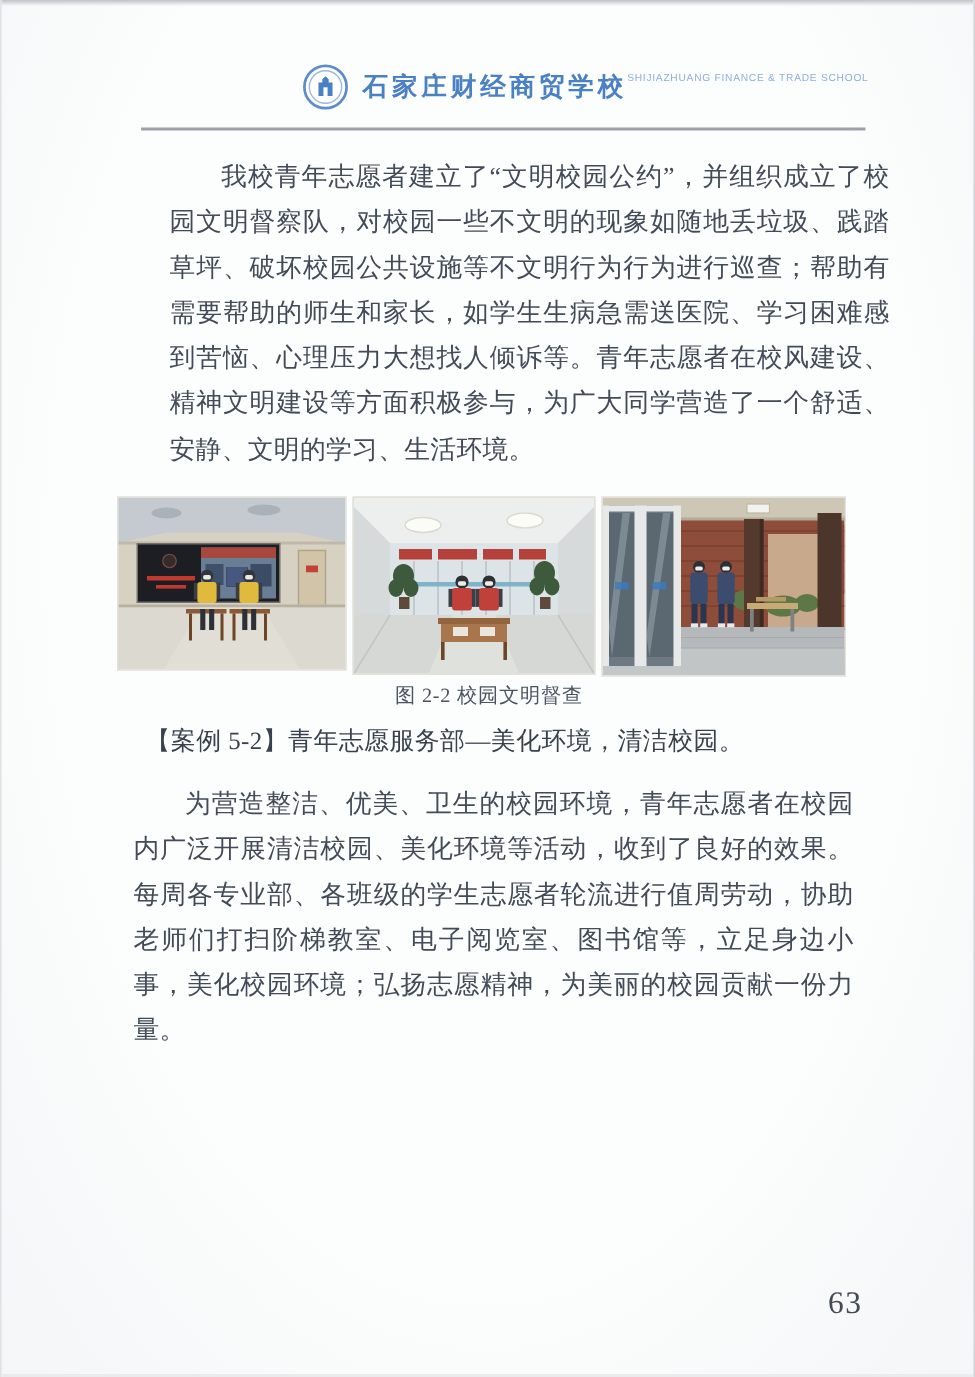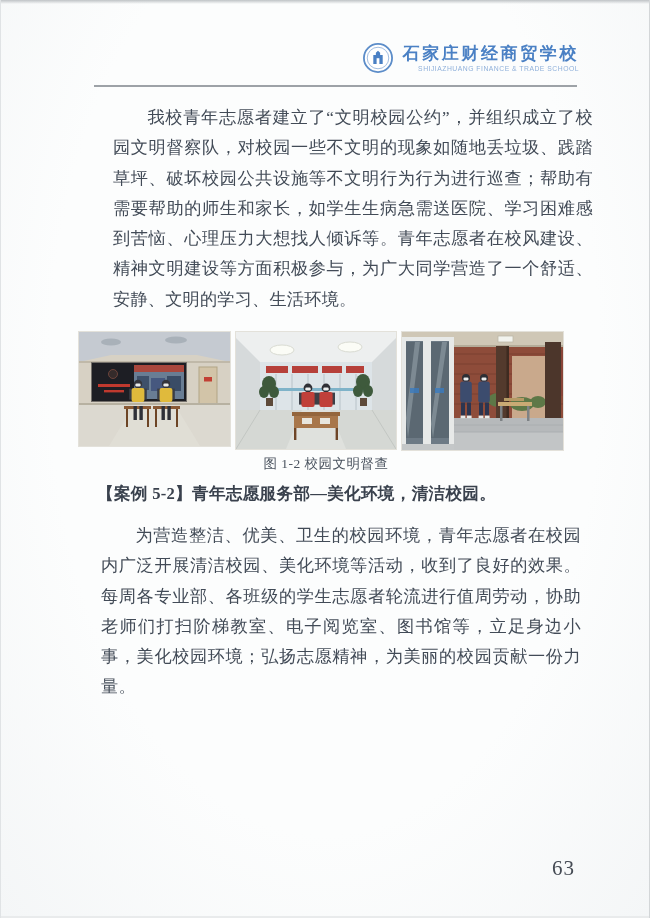--- a/index.html
+++ b/index.html
@@ -21,21 +21,21 @@
   .scan-edge-bottom{
     position:absolute;bottom:0;left:0;width:100%;height:2px;
     background:#e9ebec;
   }
   
   .header{
     position:absolute;top:42px;right:70px;
     display:flex;align-items:center;gap:9px;
   }
   .logo{display:block;width:32px;height:32px;}
-  .school-names{display:flex;flex-direction:column;align-items:flex-end;}
+  .school-names{display:flex;flex-direction:row;}
   .school-zh{
     font-family:"Liberation Sans","DejaVu Sans",sans-serif;
     font-size:17px;font-weight:bold;color:#4a80c4;
     letter-spacing:2.6px;white-space:nowrap;line-height:20px;
   }
   .school-en{
     font-family:"Liberation Sans","DejaVu Sans",sans-serif;
     font-size:6.8px;color:#8fb0da;letter-spacing:0.5px;
     white-space:nowrap;margin-top:1px;
   }
@@ -44,35 +44,35 @@
     background:#9da2a7;
   }
   
   .body{
     position:absolute;left:88px;width:480px;margin:0;
     font-size:17.2px;line-height:30.3px;color:#424b57;
     text-align:justify;text-justify:inter-ideograph;
     letter-spacing:0.2px;
   }
   .para1{top:103px;text-indent:2em;margin-left:24px;}
-  .para2{top:521px;text-indent:2em;margin-left:12px;}
+  .para2{top:521px;text-indent:2em;}
   
   .photo-row{
     position:absolute;top:331px;left:77px;width:481px;margin:0;
     display:flex;gap:4px;align-items:flex-start;
   }
   .photo{display:block;border:1px solid #e3e1da;box-sizing:border-box;background:#ddd;}
   .photo svg{display:block;}
   .figure-caption{
     position:absolute;top:455px;left:0;width:650px;
     text-align:center;font-size:13.5px;color:#4a535f;letter-spacing:0.5px;
   }
   .case-heading{
     position:absolute;top:483px;left:96px;width:472px;margin:0;
-    font-size:16.6px;font-weight:700;color:#39414d;letter-spacing:0.3px;
+    font-size:16.6px;font-weight:400;color:#39414d;letter-spacing:0.3px;
     line-height:22px;
   }
   .page-number{
     position:absolute;top:856px;left:551px;
     font-size:21px;color:#454b54;letter-spacing:1px;
   }
 </style>
 </head>
 <body>
 
@@ -294,20 +294,20 @@
           <rect x="-5.8" y="3.6" width="11.6" height="21" rx="2.5" fill="#3c4c6e"></rect>
           <rect x="-5" y="24.6" width="4" height="13" fill="#2c3550"></rect>
           <rect x="1" y="24.6" width="4" height="13" fill="#2c3550"></rect>
           <rect x="-5.4" y="37.6" width="4.8" height="2.6" fill="#e8eae9"></rect>
           <rect x="0.8" y="37.6" width="4.8" height="2.6" fill="#e8eae9"></rect>
         </g>
       </svg>
     </span>
   </figure>
 
-  <div class="figure-caption">图 1-2 校园文明督查</div>
+  <div class="figure-caption">图 2-2 校园文明督查</div>
 
   <h3 class="case-heading">【案例 5-2】青年志愿服务部—美化环境，清洁校园。</h3>
 
   <p class="body para2">为营造整洁、优美、卫生的校园环境，青年志愿者在校园内广泛开展清洁校园、美化环境等活动，收到了良好的效果。每周各专业部、各班级的学生志愿者轮流进行值周劳动，协助老师们打扫阶梯教室、电子阅览室、图书馆等，立足身边小事，美化校园环境；弘扬志愿精神，为美丽的校园贡献一份力量。</p>
 
   <div class="page-number">63</div>
 </div>
 
 </body></html>

